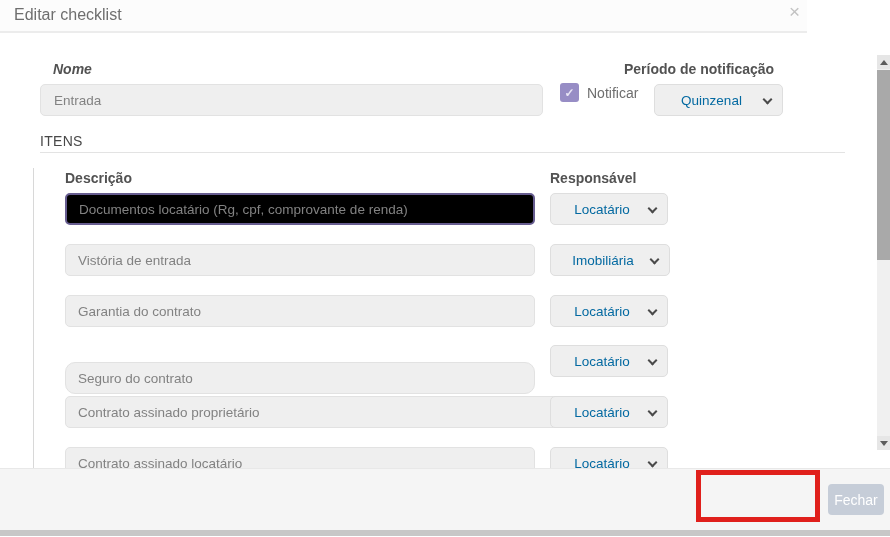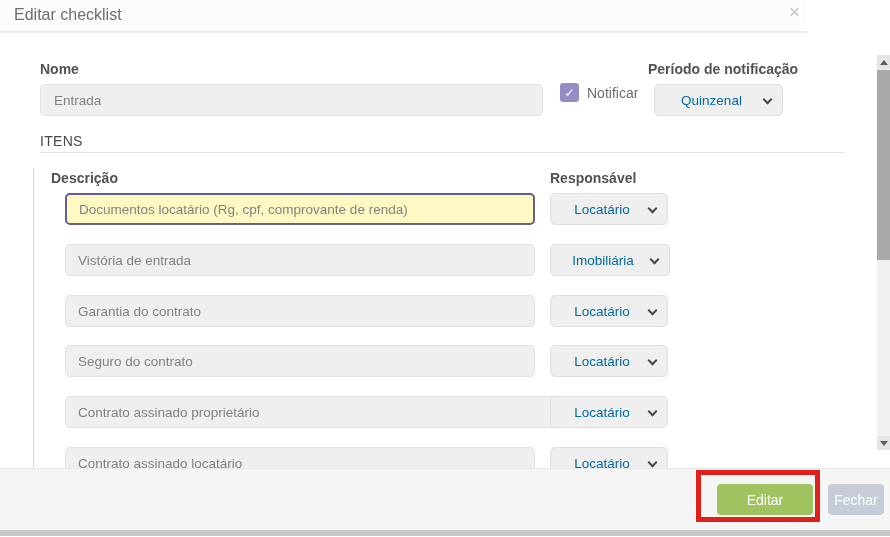--- a/index.html
+++ b/index.html
@@ -28,21 +28,21 @@
   
   .field-label { font-size:14px; font-weight:700; color:#525252; }
   .section-label { font-size:14px; font-weight:400; color:#484848; letter-spacing:.3px; }
 
   
   .text-input {
     background:#efefef; border:1px solid #e2e2e2; border-radius:5px;
     font-family:"Liberation Sans", sans-serif;
     font-size:13.5px; color:#828282; padding:0 12px; outline:none;
   }
-  .text-input.focused { border:2px solid #675d90; background:#fef9c3; }
+  .text-input.focused { border:2px solid #675d90; background:#000000; }
 
   .select-box {
     background:#efefef; border:1px solid #dedede; border-radius:5px;
     font-size:13.5px; color:#0369a1; cursor:pointer;
     display:flex; align-items:center; justify-content:center;
   }
   .select-box .select-value { margin-right:14px; }
   .chev {
     position:absolute; right:11px; top:11px; width:7px; height:7px;
     border-right:2px solid #4a4a4a; border-bottom:2px solid #4a4a4a;
@@ -96,39 +96,39 @@
 </head>
 <body>
 
 <div>
 
   <div class="modal-header">
     <div class="modal-title">Editar checklist</div>
     <div class="close-x">×</div>
   </div>
 
-  <div class="abs field-label" style="left:40px; top:61px;">Nome</div>
+  <div class="abs field-label" style="left:53px; top:61px;font-style:italic;">Nome</div>
   <input class="abs text-input" style="left: 40px; top: 84px; width: 503px; height: 32px; padding-left: 13px;" value="Entrada">
 
   <div class="checkbox">
     <span>✓</span>
   </div>
   <div class="checkbox-label">Notificar</div>
 
-  <div class="abs field-label" style="left:648px; top:61px;">Período de notificação</div>
+  <div class="abs field-label" style="left:624px; top:61px;">Período de notificação</div>
   <div class="abs select-box" style="left:654px; top:84px; width:129px; height:32px;">
     <span class="select-value">Quinzenal</span>
     <span class="chev"></span>
   </div>
 
   <div class="abs section-label" style="left:40px; top:133px;">ITENS</div>
   <div class="items-divider"></div>
   <div class="items-group-line"></div>
 
-  <div class="abs field-label" style="left:51px; top:170px;text-align:center;">Descrição</div>
+  <div class="abs field-label" style="left:65px; top:170px;text-align:center;">Descrição</div>
   <div class="abs field-label" style="left:550px; top:170px;text-align:right;">Responsável</div>
 
   <div>
     <input class="abs text-input focused" style="left: 65px; top: 193px; width: 470px; height: 32px;" value="Documentos locatário (Rg, cpf, comprovante de renda)">
     <div class="abs select-box" style="left:550px; top:193px; width:118px; height:32px;">
       <span class="select-value">Locatário</span>
       <span class="chev"></span>
     </div>
   </div>
 
@@ -142,21 +142,21 @@
 
   <div>
     <input class="abs text-input" style="left: 65px; top: 295px; width: 470px; height: 32px;" value="Garantia do contrato">
     <div class="abs select-box" style="left:550px; top:295px; width:118px; height:32px;">
       <span class="select-value">Locatário</span>
       <span class="chev"></span>
     </div>
   </div>
 
   <div>
-    <input class="abs text-input" style="left: 65px; top: 345px; width: 470px; height: 32px;" value="Seguro do contrato">
+    <input class="abs text-input" style="left: 65px; top: 362px; width: 470px; height: 32px; border-radius: 10px;" value="Seguro do contrato">
     <div class="abs select-box" style="left:550px; top:345px; width:118px; height:32px;">
       <span class="select-value">Locatário</span>
       <span class="chev"></span>
     </div>
   </div>
 
   <div>
     <input class="abs text-input" style="left: 65px; top: 396px; width: 552px; height: 32px;" value="Contrato assinado proprietário">
     <div class="abs select-box" style="left:550px; top:396px; width:118px; height:32px;">
       <span class="select-value">Locatário</span>
@@ -176,21 +176,20 @@
     <div class="scroll-btn up">
         <span class="tri-up"></span>
       </div>
     <div class="scroll-thumb"></div>
     <div class="scroll-btn down">
         <span class="tri-down"></span>
       </div>
   </div>
 
   <div class="modal-footer">
-    <button class="btn btn-edit">Editar</button>
     <button class="btn btn-close">Fechar</button>
   </div>
 
   <div class="red-annotation"></div>
 
   <div class="bottom-bar"></div>
 
 </div>
 
 </body></html>

